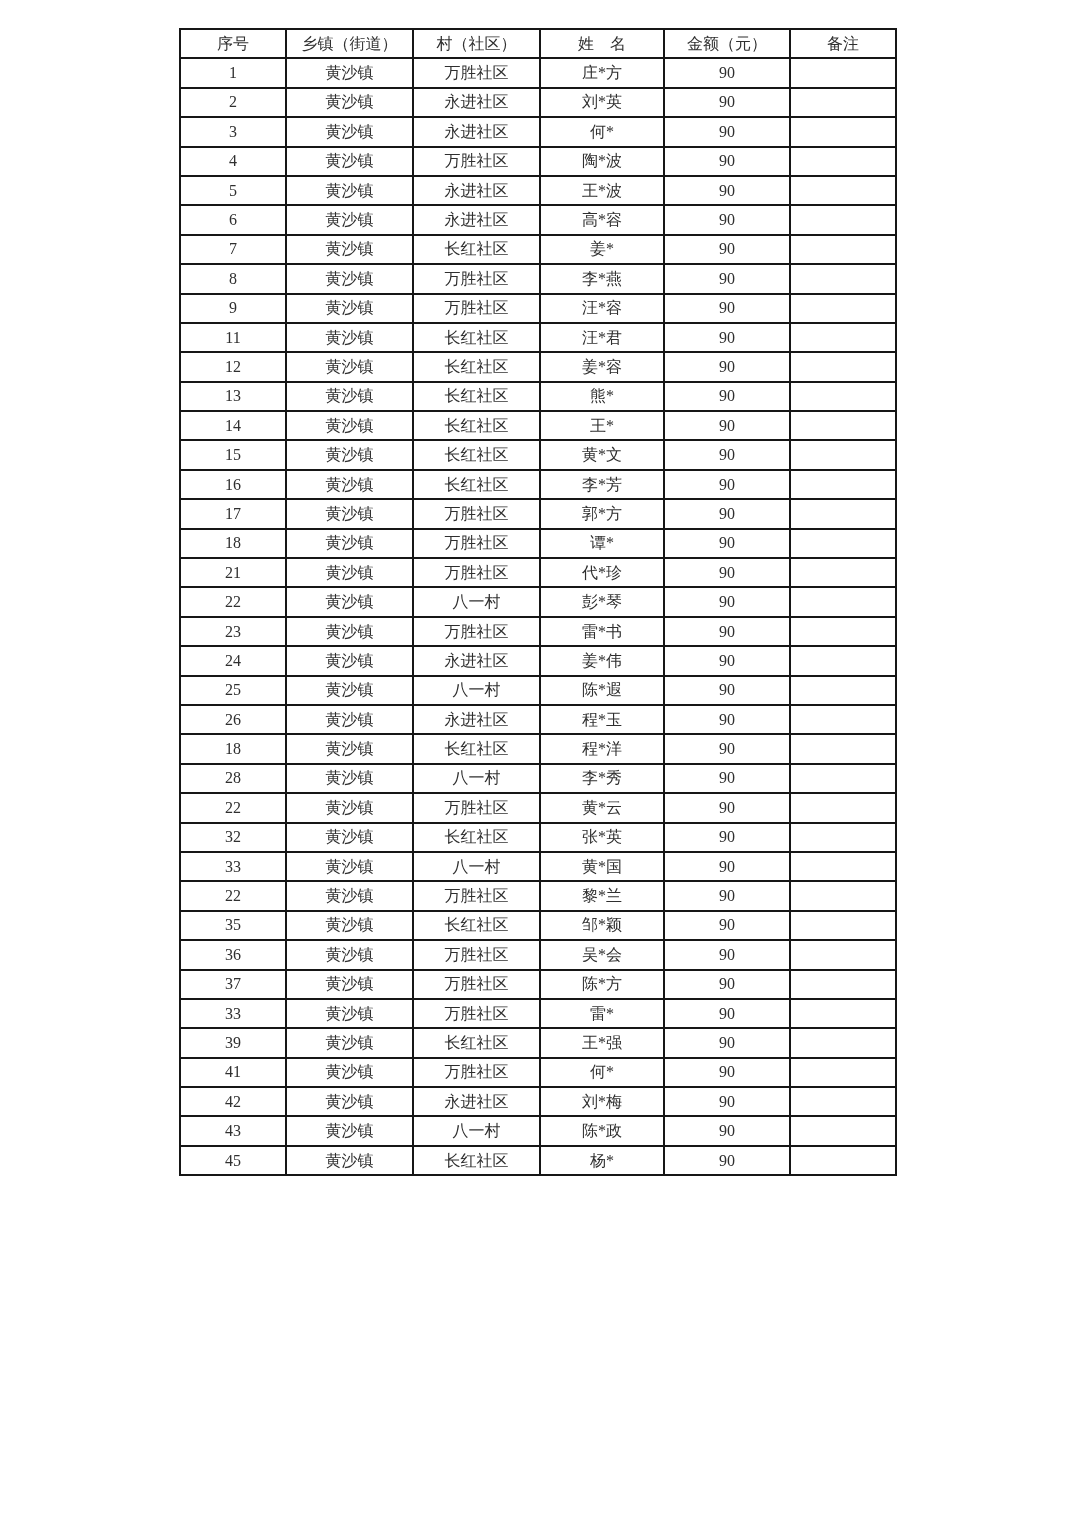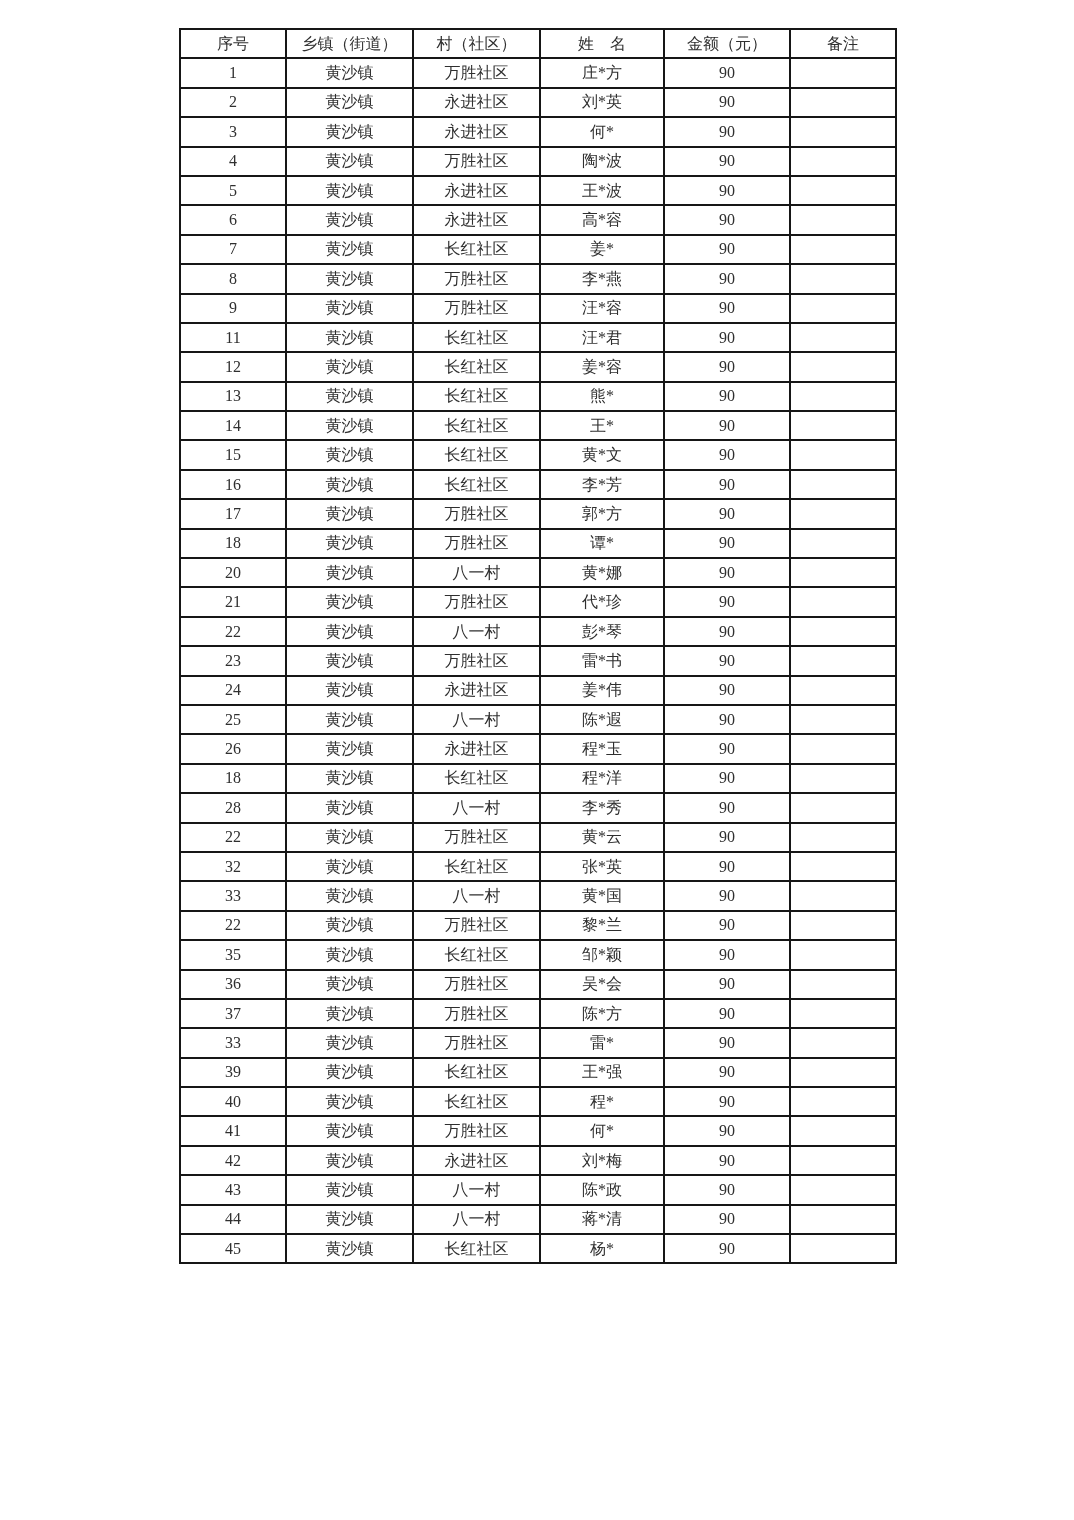--- a/index.html
+++ b/index.html
@@ -198,28 +198,20 @@
         </tr>
         <tr>
           <td>18</td>
           <td>黄沙镇</td>
           <td>万胜社区</td>
           <td>谭*</td>
           <td>90</td>
           <td></td>
         </tr>
         <tr>
-          <td>20</td>
-          <td>黄沙镇</td>
-          <td>八一村</td>
-          <td>黄*娜</td>
-          <td>90</td>
-          <td></td>
-        </tr>
-        <tr>
           <td>21</td>
           <td>黄沙镇</td>
           <td>万胜社区</td>
           <td>代*珍</td>
           <td>90</td>
           <td></td>
         </tr>
         <tr>
           <td>22</td>
           <td>黄沙镇</td>
@@ -342,56 +334,40 @@
         </tr>
         <tr>
           <td>39</td>
           <td>黄沙镇</td>
           <td>长红社区</td>
           <td>王*强</td>
           <td>90</td>
           <td></td>
         </tr>
         <tr>
-          <td>40</td>
-          <td>黄沙镇</td>
-          <td>长红社区</td>
-          <td>程*</td>
-          <td>90</td>
-          <td></td>
-        </tr>
-        <tr>
           <td>41</td>
           <td>黄沙镇</td>
           <td>万胜社区</td>
           <td>何*</td>
           <td>90</td>
           <td></td>
         </tr>
         <tr>
           <td>42</td>
           <td>黄沙镇</td>
           <td>永进社区</td>
           <td>刘*梅</td>
           <td>90</td>
           <td></td>
         </tr>
         <tr>
           <td>43</td>
           <td>黄沙镇</td>
           <td>八一村</td>
           <td>陈*政</td>
-          <td>90</td>
-          <td></td>
-        </tr>
-        <tr>
-          <td>44</td>
-          <td>黄沙镇</td>
-          <td>八一村</td>
-          <td>蒋*清</td>
           <td>90</td>
           <td></td>
         </tr>
         <tr>
           <td>45</td>
           <td>黄沙镇</td>
           <td>长红社区</td>
           <td>杨*</td>
           <td>90</td>
           <td></td>

